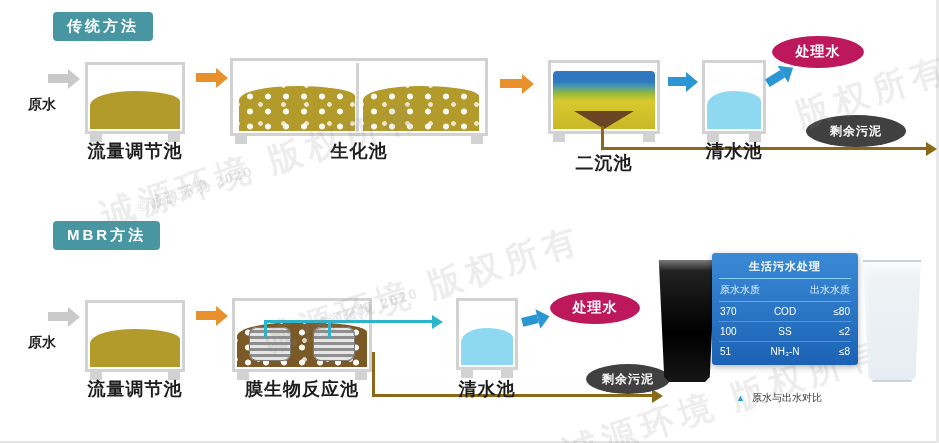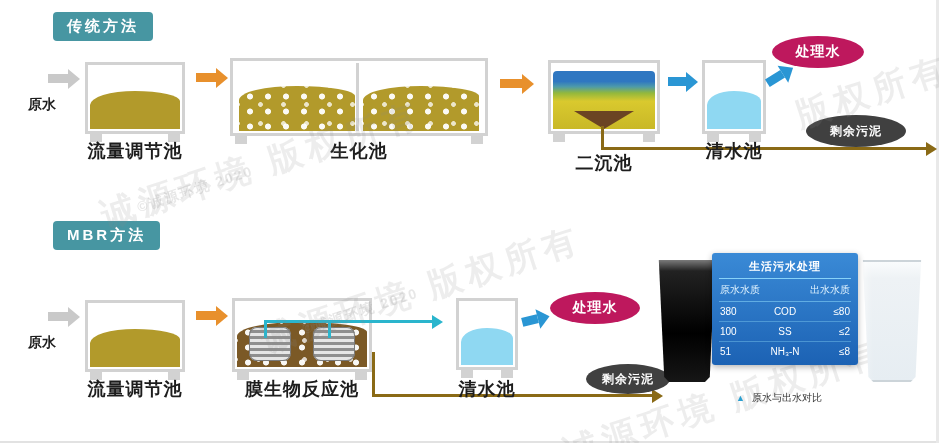--- a/index.html
+++ b/index.html
@@ -213,21 +213,21 @@
   <div class="glass glass-dark" style="left:657px; top:260px; width:60px; height:122px;"></div>
   <div class="glass glass-clear" style="left:861px; top:260px; width:62px; height:122px;"></div>
 
   <div class="qtable" style="left:712px; top:253px;">
     <div class="ttl">生活污水处理</div>
     <div class="hdr">
       <span>原水水质</span>
       <span>出水水质</span>
     </div>
     <div class="rw">
-      <span class="r">380</span>
+      <span class="r">370</span>
       <span class="p">COD</span>
       <span class="o">≤80</span>
     </div>
     <div class="rw">
       <span class="r">100</span>
       <span class="p">SS</span>
       <span class="o">≤2</span>
     </div>
     <div class="rw">
       <span class="r">51</span>

